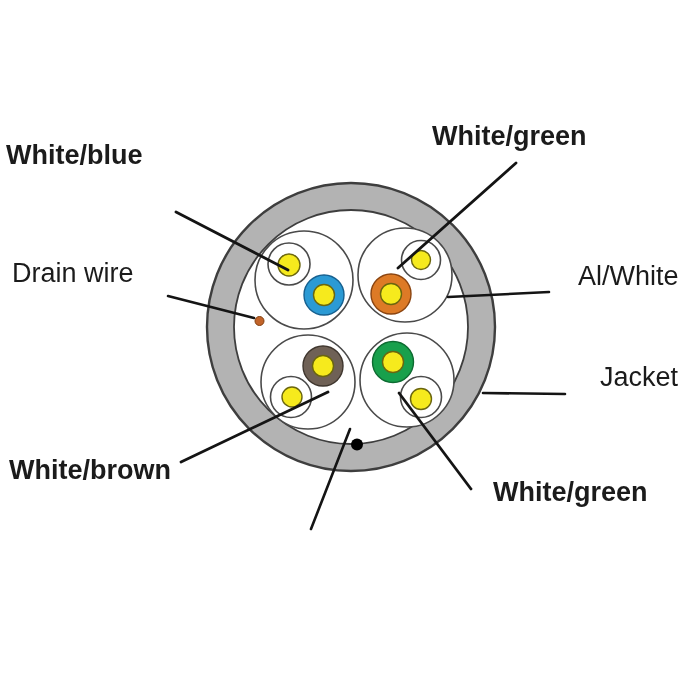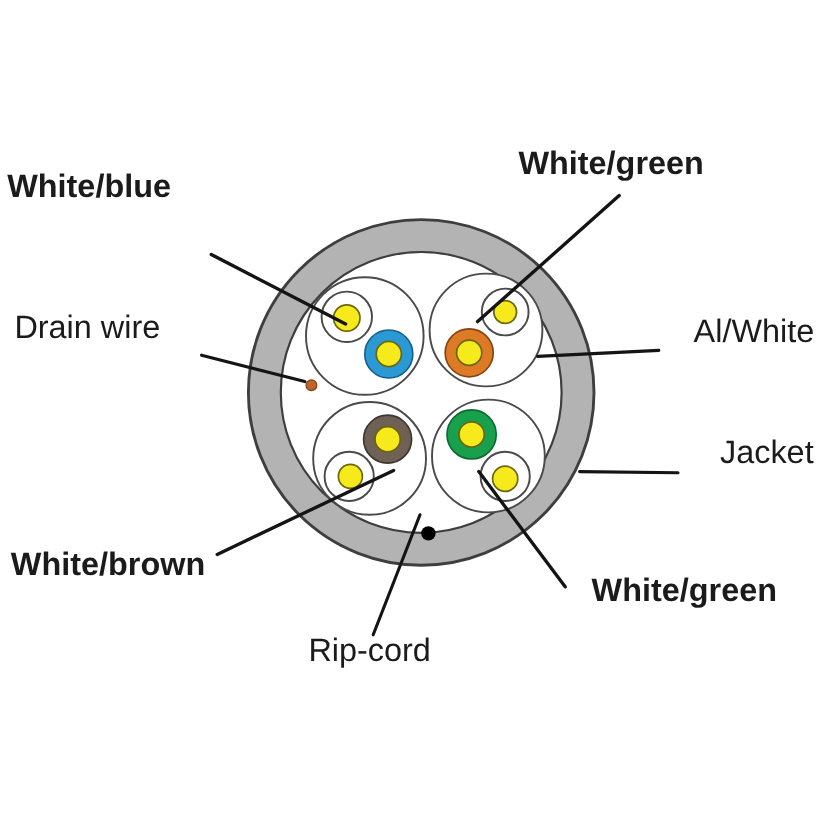--- a/index.html
+++ b/index.html
@@ -81,15 +81,14 @@
     <line x1="350" y1="429" x2="311" y2="529" stroke="#141414" stroke-width="2.6" stroke-linecap="round"></line>
   </svg>
 
   <div class="lbl bold" style="left:6px;   top:141px;">White/blue</div>
   <div class="lbl bold" style="left:432px; top:122px;">White/green</div>
   <div class="lbl" style="left:12px;  top:259px;">Drain wire</div>
   <div class="lbl" style="left:578px; top:262px;">Al/White</div>
   <div class="lbl" style="left:600px; top:363px;">Jacket</div>
   <div class="lbl bold" style="left:9px;   top:456px;">White/brown</div>
   <div class="lbl bold" style="left:493px; top:478px;">White/green</div>
-  <div class="lbl" style="left:257px; top:528px;">Rip-cord</div>
 
 </div>
 
 </body></html>

